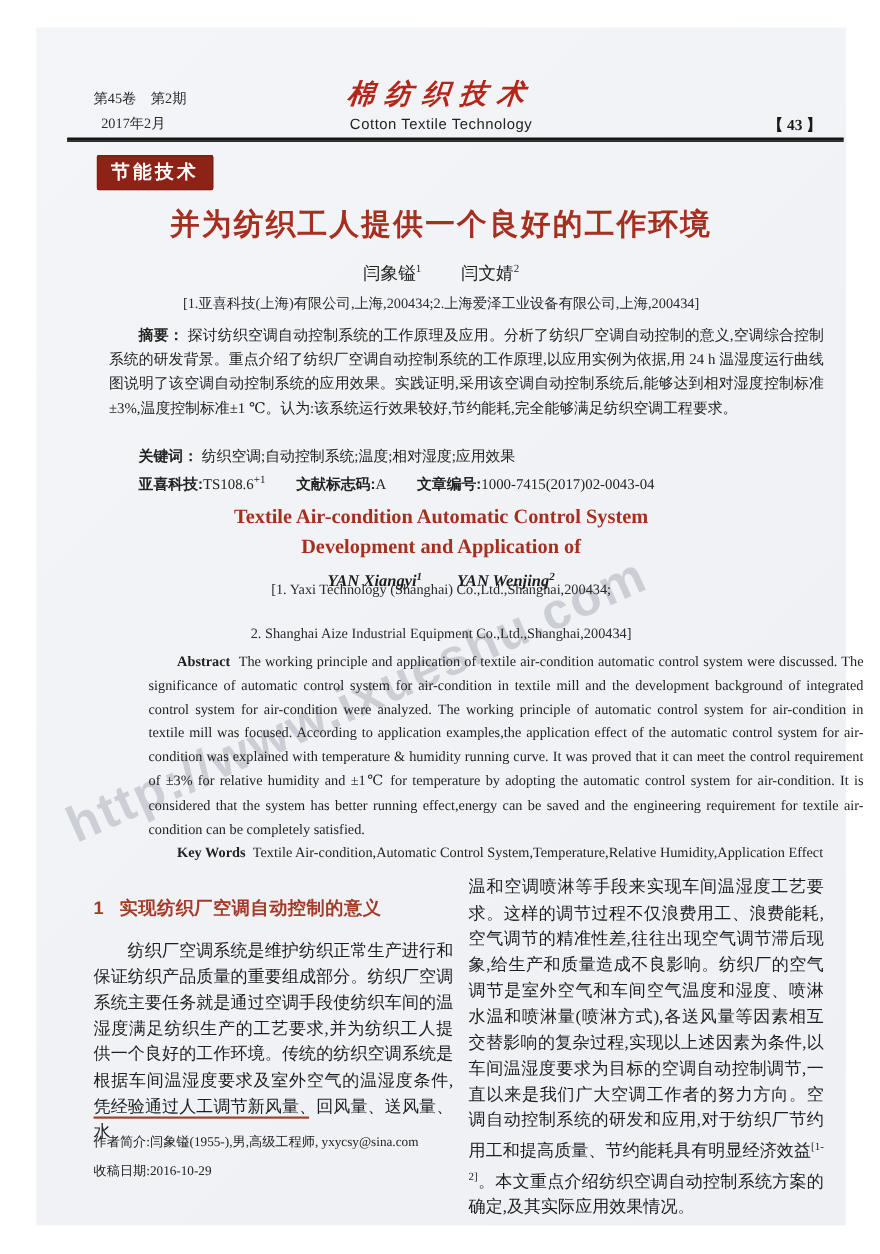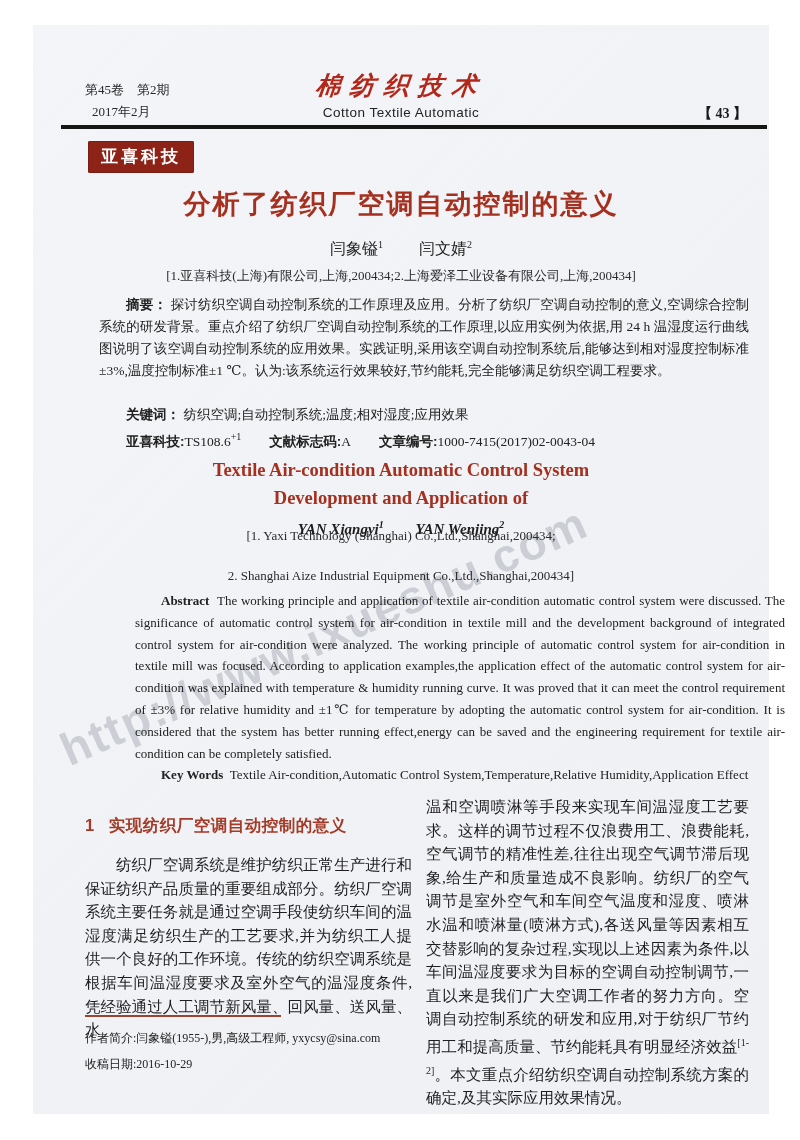--- a/index.html
+++ b/index.html
@@ -118,28 +118,28 @@
   <div class="watermark">http://www.ixueshu.com</div>
 
   <div class="content-layer">
 
     <div class="jr-header-left">
       <div>第45卷　第2期</div>
       <div class="date">2017年2月</div>
     </div>
     <div class="jr-logo-wrap">
       <div class="jr-logo-cn">棉纺织技术</div>
-      <div class="jr-logo-en">Cotton Textile Automatic</div>
+      <div class="jr-logo-en">Cotton Textile Technology</div>
     </div>
     <div class="jr-page-num">【 43 】</div>
     <div class="jr-rule"></div>
 
-    <div class="section-badge">亚喜科技</div>
+    <div class="section-badge">节能技术</div>
 
-    <div class="title-cn">分析了纺织厂空调自动控制的意义</div>
+    <div class="title-cn">并为纺织工人提供一个良好的工作环境</div>
     <div class="authors-cn">
       <span class="author"><span>闫象镒</span><sup>1</sup></span>
       <span class="author"><span>闫文婧</span><sup>2</sup></span>
     </div>
     <div class="affil-cn">[1.亚喜科技(上海)有限公司,上海,200434;2.上海爱泽工业设备有限公司,上海,200434]</div>
 
     <p class="abstract-cn">
       <span class="lbl">摘要：</span>
       <span>探讨纺织空调自动控制系统的工作原理及应用。分析了纺织厂空调自动控制的意义,空调综合控制系统的研发背景。重点介绍了纺织厂空调自动控制系统的工作原理,以应用实例为依据,用 24 h 温湿度运行曲线图说明了该空调自动控制系统的应用效果。实践证明,采用该空调自动控制系统后,能够达到相对湿度控制标准±3%,温度控制标准±1 ℃。认为:该系统运行效果较好,节约能耗,完全能够满足纺织空调工程要求。</span>
     </p>

